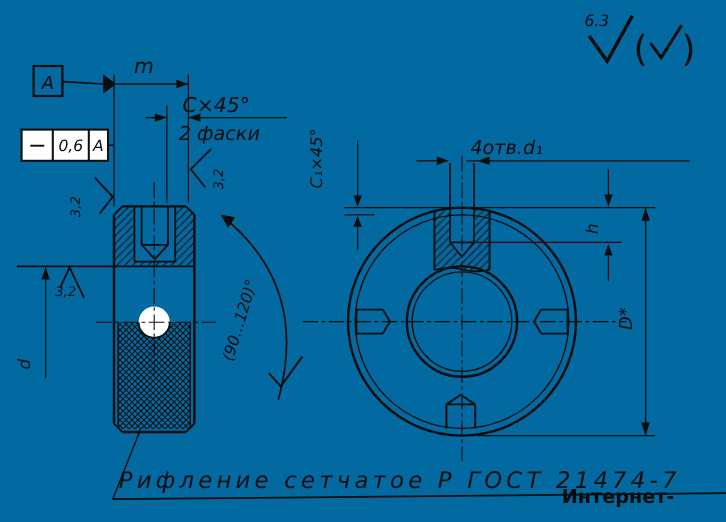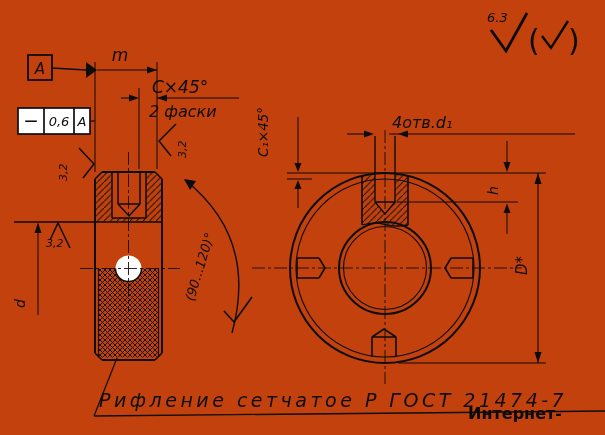--- a/index.html
+++ b/index.html
@@ -1,16 +1,16 @@
 <!DOCTYPE html>
 <html><head>
 <meta charset="utf-8">
 <style>
   html,body{margin:0;padding:0;background:#fff;}
-  #stage{position:relative;width:605px;height:435px;background:#c2410c;overflow:hidden;
+  #stage{position:relative;width:605px;height:435px;background:#0369a1;overflow:hidden;
          font-family:"DejaVu Sans", sans-serif;}
   svg text{fill:#0d0d0d;}
   .dim{font-style:italic;font-family:"DejaVu Sans", sans-serif;}
   .wm{position:absolute;left:452px;top:403px;width:126px;text-align:center;
       font-family:"DejaVu Sans", sans-serif;font-weight:bold;font-size:16px;
       line-height:21px;color:#0b0b0b;letter-spacing:0px;}
 </style>
 </head>
 <body>
 

